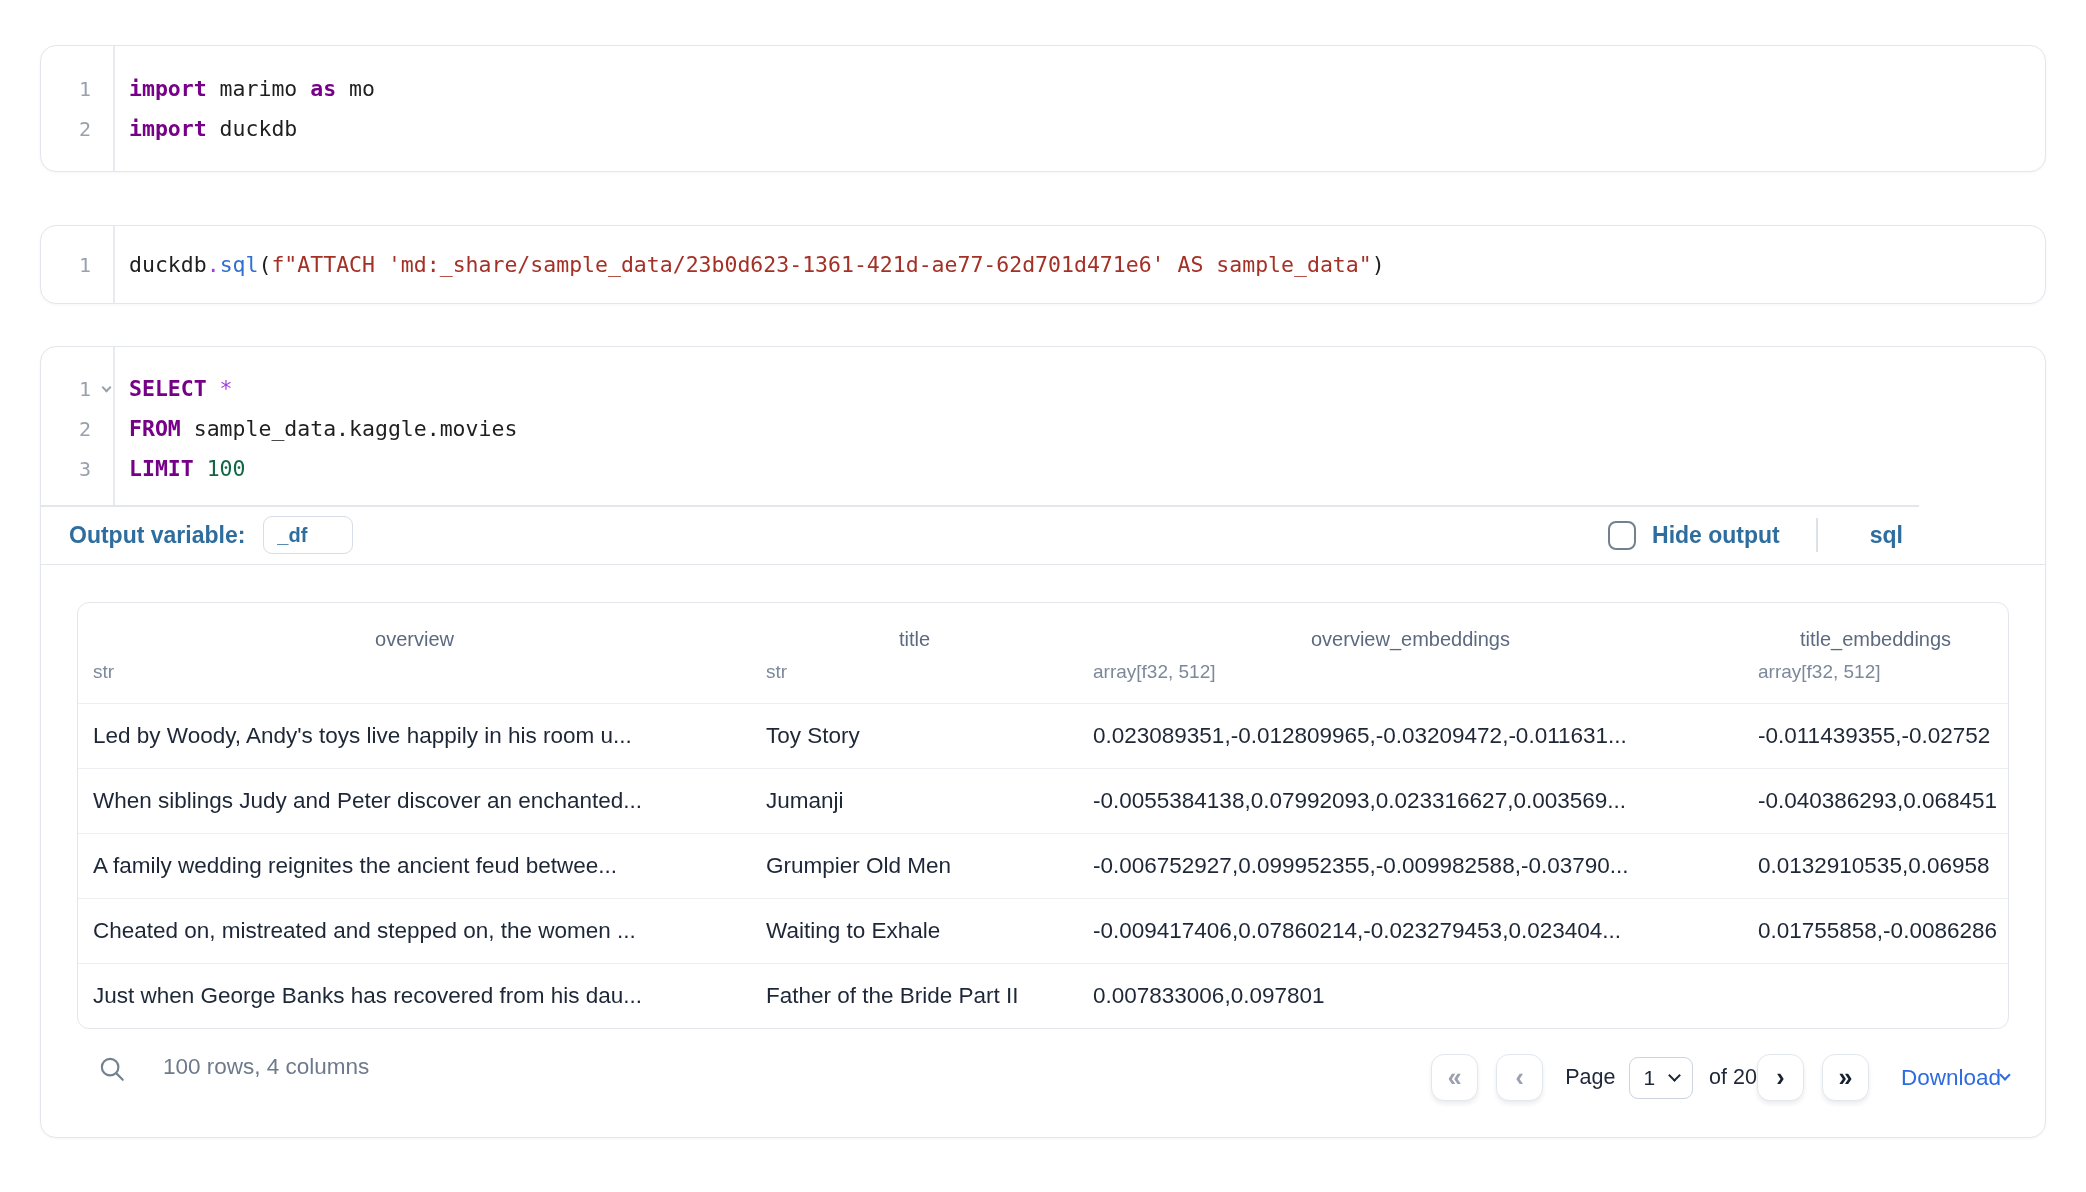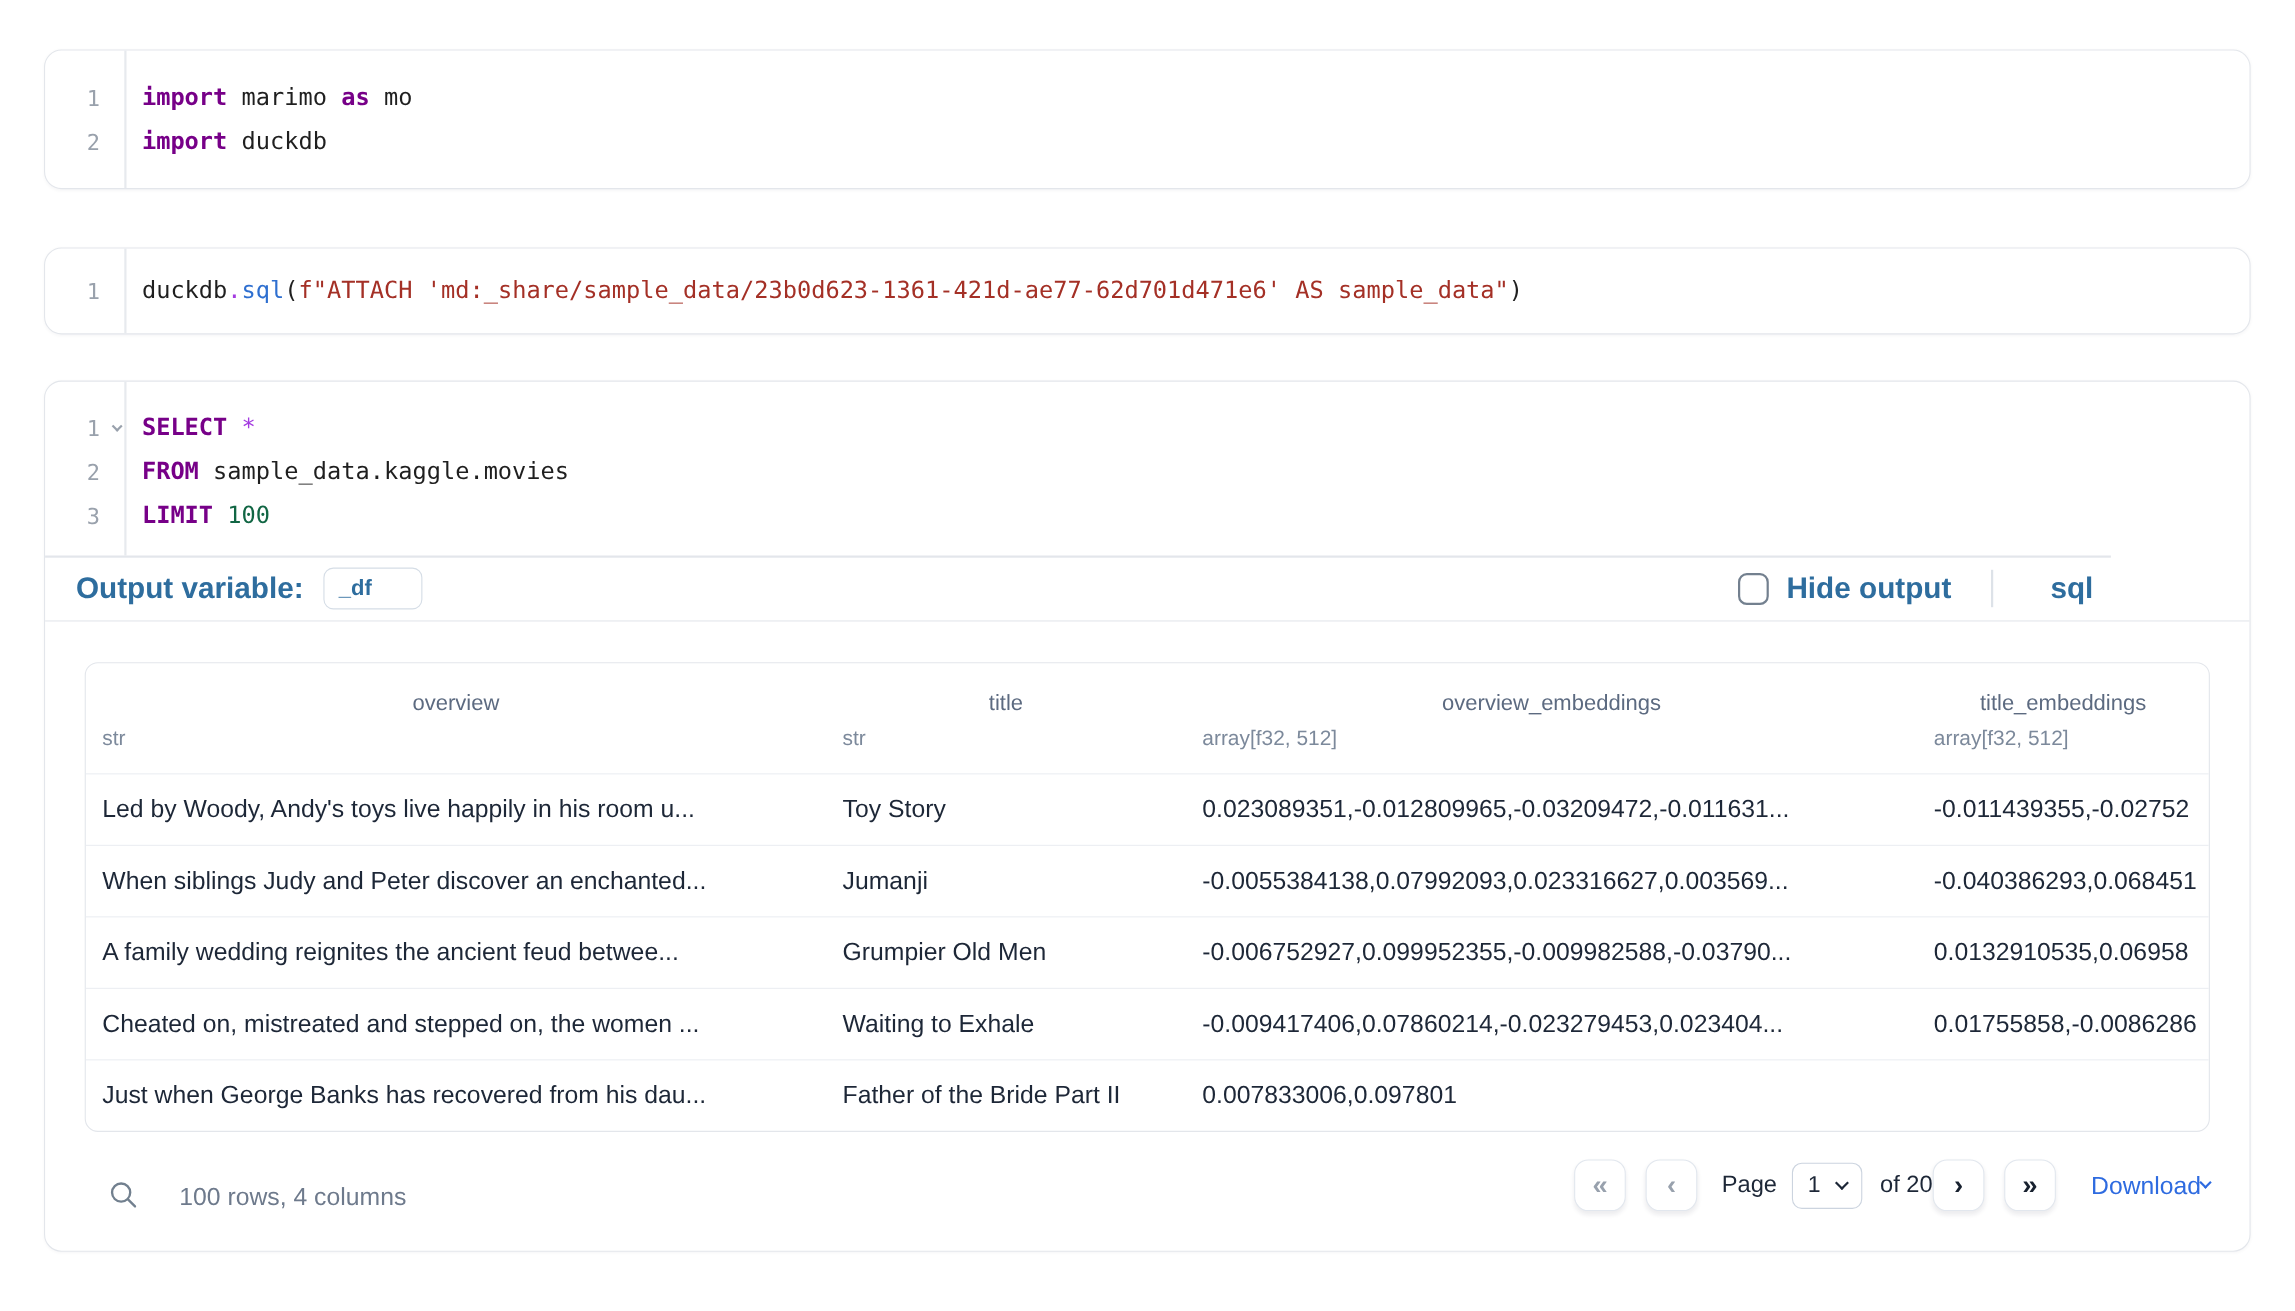--- a/index.html
+++ b/index.html
@@ -60,21 +60,21 @@
     padding: 0 28px;
   }
   .meta-row::before {
     content: ""; position: absolute; top: 0; left: 0; right: 126px;
     height: 1.5px; background: #e3e6eb;
   }
   .meta-row::after {
     content: ""; position: absolute; bottom: 0; left: 0; right: 0;
     height: 1.5px; background: #e3e6eb;
   }
-  .meta-label { color: #2e6d9e; font-weight: bold; font-size: 27px; }
+  .meta-label { color: #2e6d9e; font-weight: bold; font-size: 23px; }
   .var-input {
     margin-left: 18px; width: 90px; height: 38px;
     border: 1.5px solid #d5dde6; border-radius: 9px;
     display: flex; align-items: center; padding: 0 13px;
     font-weight: bold; font-size: 20px; color: #2e6d9e; background: #fff;
   }
   .meta-right { margin-left: auto; display: flex; align-items: center; padding-right: 114px; }
   .checkbox {
     width: 28px; height: 29px;
     border: 2.5px solid #73808f; border-radius: 8px; background: #fff;
@@ -88,21 +88,21 @@
   .table-card { border: 1.5px solid #e3e6eb; border-radius: 12px; overflow: hidden; background: #fff; }
   .thead, .trow { display: grid; grid-template-columns: 673px 327px 665px 1fr; }
   .thead { padding: 25px 0 20px; }
   .th { padding: 0 15px; overflow: hidden; white-space: nowrap; }
   .th-name { font-size: 20px; font-weight: normal; color: #5c6a80; text-align: center; }
   .th-type { font-size: 19px; color: #7c899b; margin-top: 10px; }
   .trow { height: 65px; align-items: center; border-top: 1.5px solid #eceef2; }
   .td { padding: 0 15px; font-size: 22.5px; color: #1d2737; white-space: nowrap; overflow: hidden; }
 
   
-  .table-footer { display: flex; align-items: flex-end; padding: 25px 0 36px; }
+  .table-footer { display: flex; align-items: flex-start; padding: 25px 0 36px; }
   .search-icon { margin-left: 20px; flex: 0 0 auto; cursor: pointer; }
   .summary { margin-left: 36px; font-size: 22.5px; color: #6e7a8c; }
   .pager { margin-left: auto; display: flex; align-items: center; }
   .pg-btn {
     width: 47px; height: 47px;
     border: 1.5px solid #e2e7ee; border-radius: 13px; background: #fff;
     box-shadow: 0 3px 4px rgba(20,30,50,0.08);
     font-size: 25px; font-weight: bold; color: #18212f;
     display: flex; align-items: center; justify-content: center;
     padding: 0; font-family: inherit; cursor: pointer; line-height: 1;

